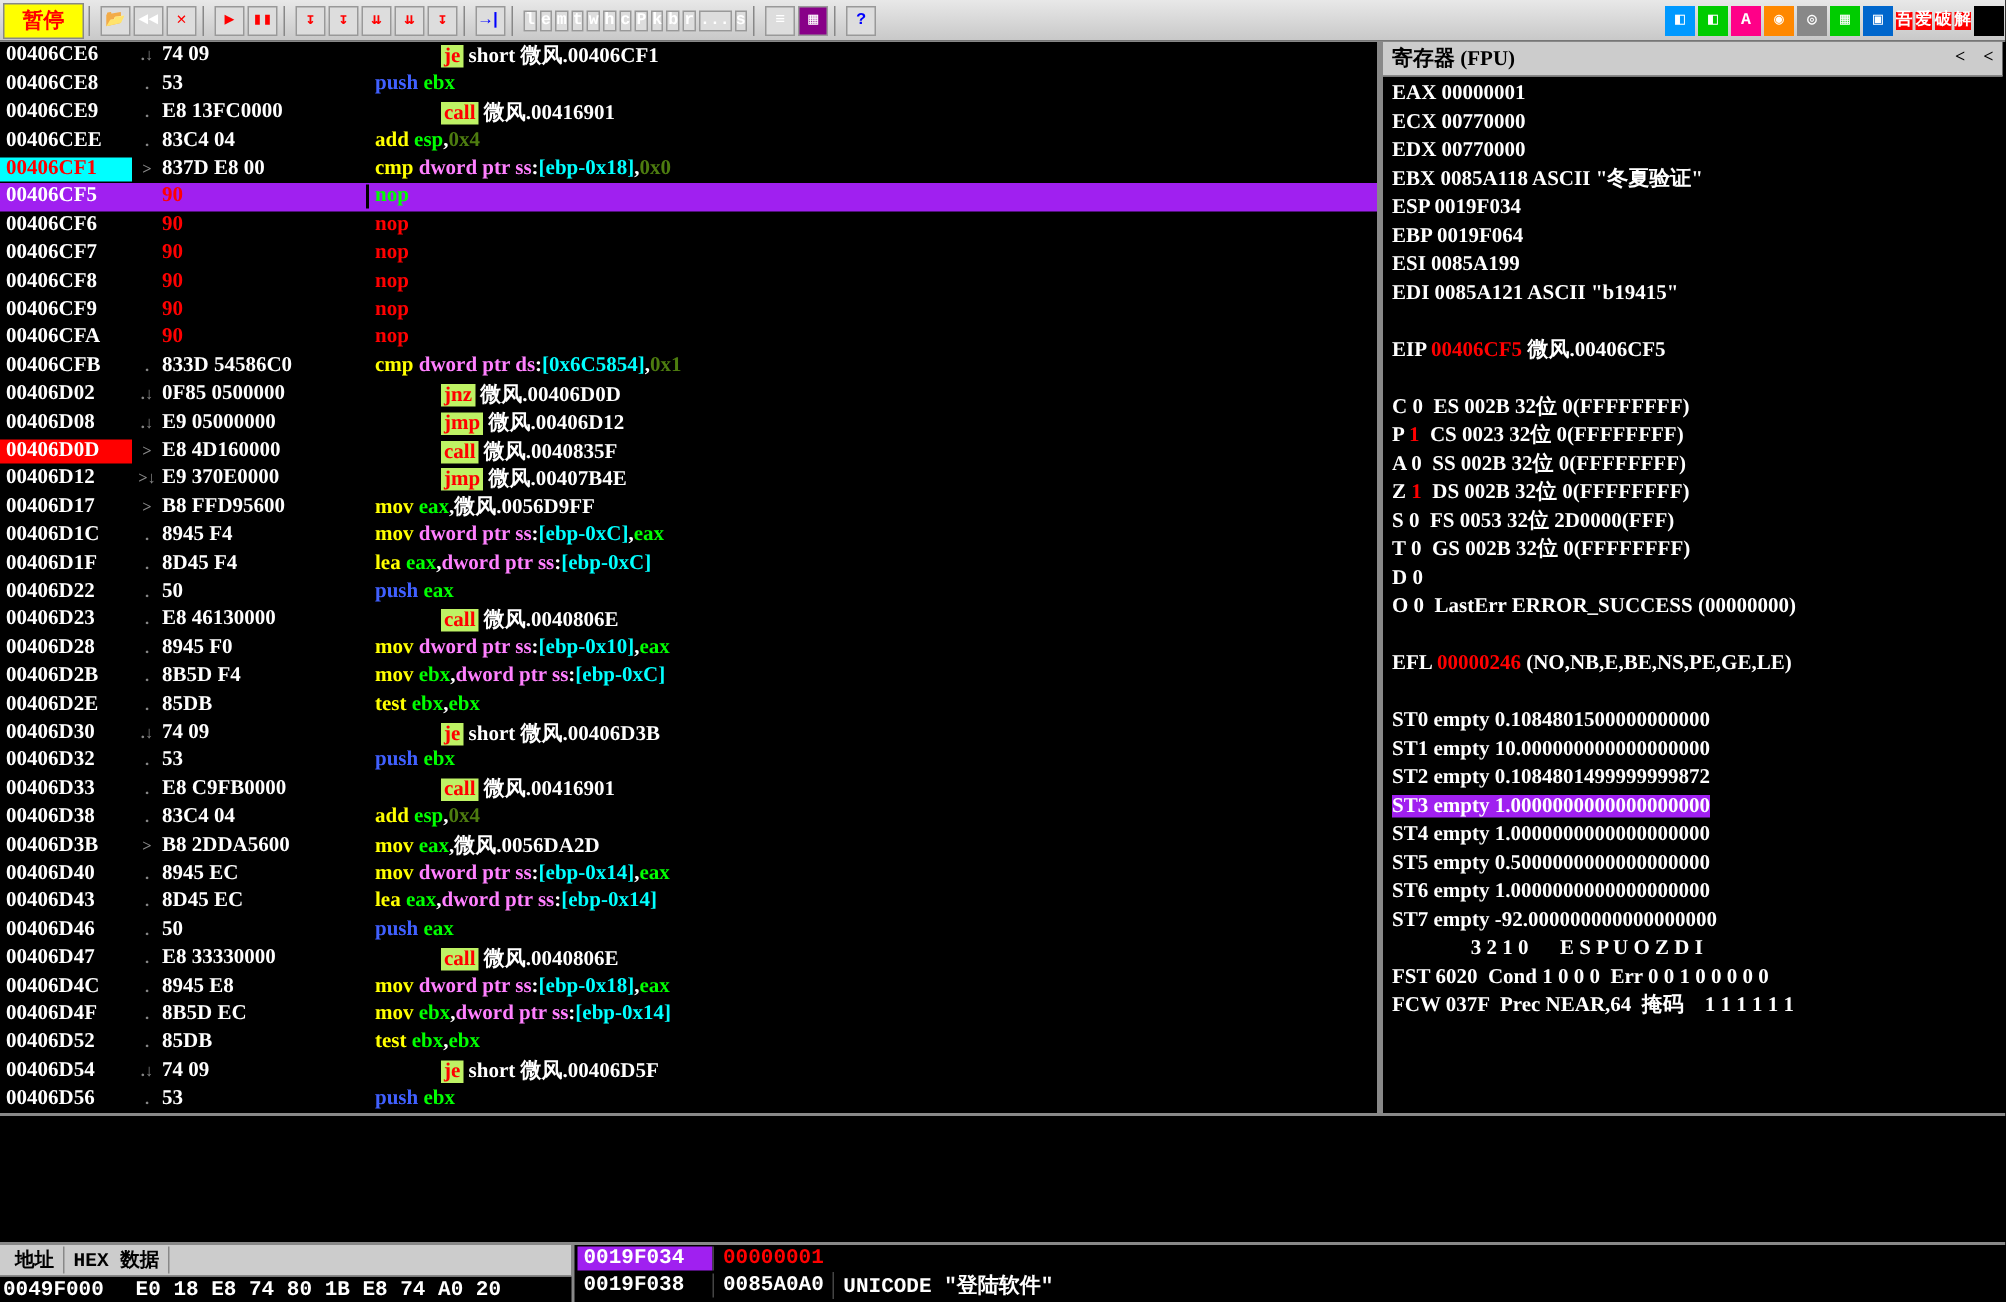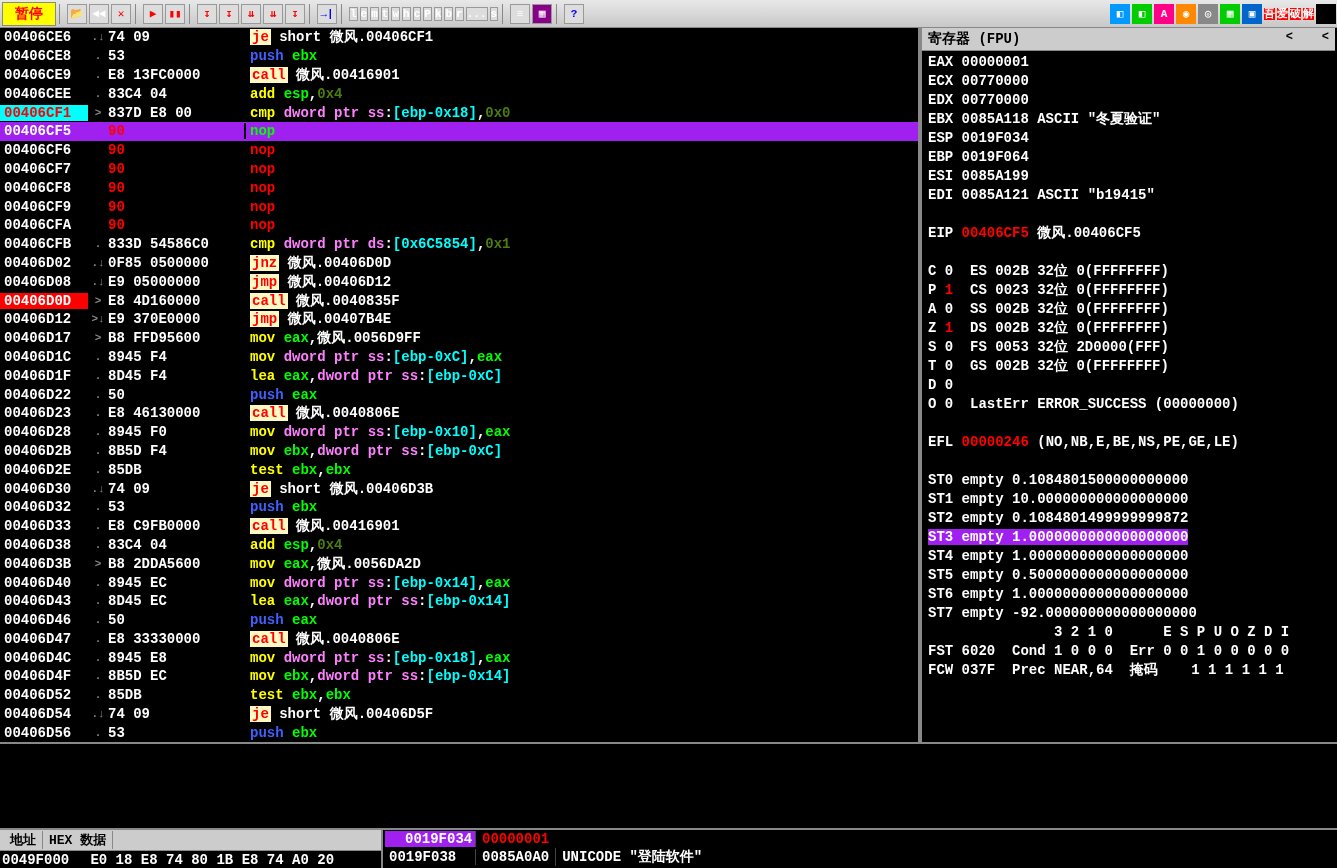--- a/index.html
+++ b/index.html
@@ -5,35 +5,35 @@
 * { margin:0; padding:0; box-sizing:border-box; }
 body { background:#000; font-family:'Courier New',monospace; font-size:14px; font-weight:bold; color:#fff; width:1337px; height:868px; overflow:hidden; }
 .toolbar { height:28px; background:linear-gradient(#e8e8e8,#c8c8c8); display:flex; align-items:center; border-bottom:1px solid #888; }
 .tb-pause { background:#ff0; color:#f00; padding:2px 12px; font-weight:bold; border:1px solid #888; margin-left:2px; }
 .tb-sep { width:4px; height:20px; border-left:1px solid #888; margin:0 3px; }
 .tb-btn { width:20px; height:20px; background:#ddd; border:1px solid #999; margin:0 1px; text-align:center; line-height:18px; font-size:11px; cursor:pointer; }
 .tb-red { color:#f00; }
 .tb-blue { color:#00f; }
 .tb-right { margin-left:auto; display:flex; }
 .tb-col { width:20px; height:20px; margin:0 1px; text-align:center; line-height:20px; font-size:11px; color:#fff; font-weight:bold; }
-.main { display:flex; height:714px; }
+.main { display:flex; height:714px;font-family:Liberation Serif, serif; }
 .disasm { width:920px; height:714px; border-right:2px solid #888; background:#000; overflow:hidden; display:flex; }
 .addr-col { width:88px; }
 .marker-col { width:20px; }
 .bytes-col { width:136px; }
 .instr-col { flex:1; border-left:2px solid #000; }
 .row { height:19px; display:flex; align-items:center; white-space:pre; }
 .addr { color:#fff; padding-left:4px; }
 .addr-cur { background:#0ff; color:#f00; }
 .addr-bp { background:#f00; color:#fff; }
 .marker { color:#888; text-align:center; width:20px; font-size:11px; }
 .bytes { color:#fff; }
 .row-sel { background:#a020f0; }
 .w { color:#fff; } .y { color:#ff0; } .g { color:#0f0; } .r { color:#f00; } .c { color:#0ff; } .bl { color:#4060ff; } .p { color:#ff80ff; } .gr { color:#4d7c0f; }
-.hlbox { background:#fef9c3; color:#f00; padding:0 2px; }
+.hlbox { background:#bef264; color:#f00; padding:0 2px;margin-left:44px; }
 .reg-panel { width:415px; background:#000; border-left:2px solid #888; }
 .reg-title { background:#ccc; color:#000; padding:2px 6px; display:flex; justify-content:space-between; border-bottom:1px solid #888; }
 .reg-body { padding:2px 6px; line-height:19px; white-space:pre; font-size:14px; }
 .reg-sel { background:#a020f0;text-align:right; }
 .bottom { display:flex; height:60px; border-top:2px solid #888;margin-top:20px; }
 .hex-panel { width:383px; border-right:2px solid #888; }
 .stack-panel { flex:1; }
 .hdr { background:#ccc; color:#000; padding:1px 4px; border-bottom:1px solid #888; font-size:13px; }
 .hdr-cell { display:inline-block; border-right:1px solid #888; padding:0 6px; }
 .brow { height:18px; white-space:pre; display:flex; align-items:center; padding-left:2px; }
@@ -139,17 +139,17 @@
 <div class="bottom">
   <div class="hex-panel">
     <div class="hdr"><span class="hdr-cell">地址</span><span class="hdr-cell">HEX 数据</span></div>
     <div id="hex-rows">
         <div class="brow"><span class="addr-b">0049F000</span><span class="w"> E0 18 E8 74 80 1B E8 74 A0 20</span></div>
         <div class="brow"><span class="addr-b">0049F010</span><span class="w"> F0 EA DA 76 00 00 00 00 D0 1C</span></div>
       </div>
   </div>
   <div class="stack-panel">
     <div id="stack-rows">
-        <div class="brow"><span class="addr-b addr-bsel" style="width:90px;padding-left:20px">0019F034</span><span style="border-left:1px solid #444;padding:0 6px" class="r">00000001</span><span style="border-left:1px solid #444;padding-left:6px" class="w"></span></div>
+        <div class="brow"><span class="addr-b addr-bsel" style="width:90px;padding-left:4px">0019F034</span><span style="border-left:1px solid #444;padding:0 6px" class="r">00000001</span><span style="border-left:1px solid #444;padding-left:6px" class="w"></span></div>
         <div class="brow"><span class="addr-b " style="width:90px;padding-left:4px">0019F038</span><span style="border-left:1px solid #444;padding:0 6px" class="w">0085A0A0</span><span style="border-left:1px solid #444;padding-left:6px" class="w">UNICODE "登陆软件"</span></div>
       </div>
   </div>
 </div>
 
 </body></html>

